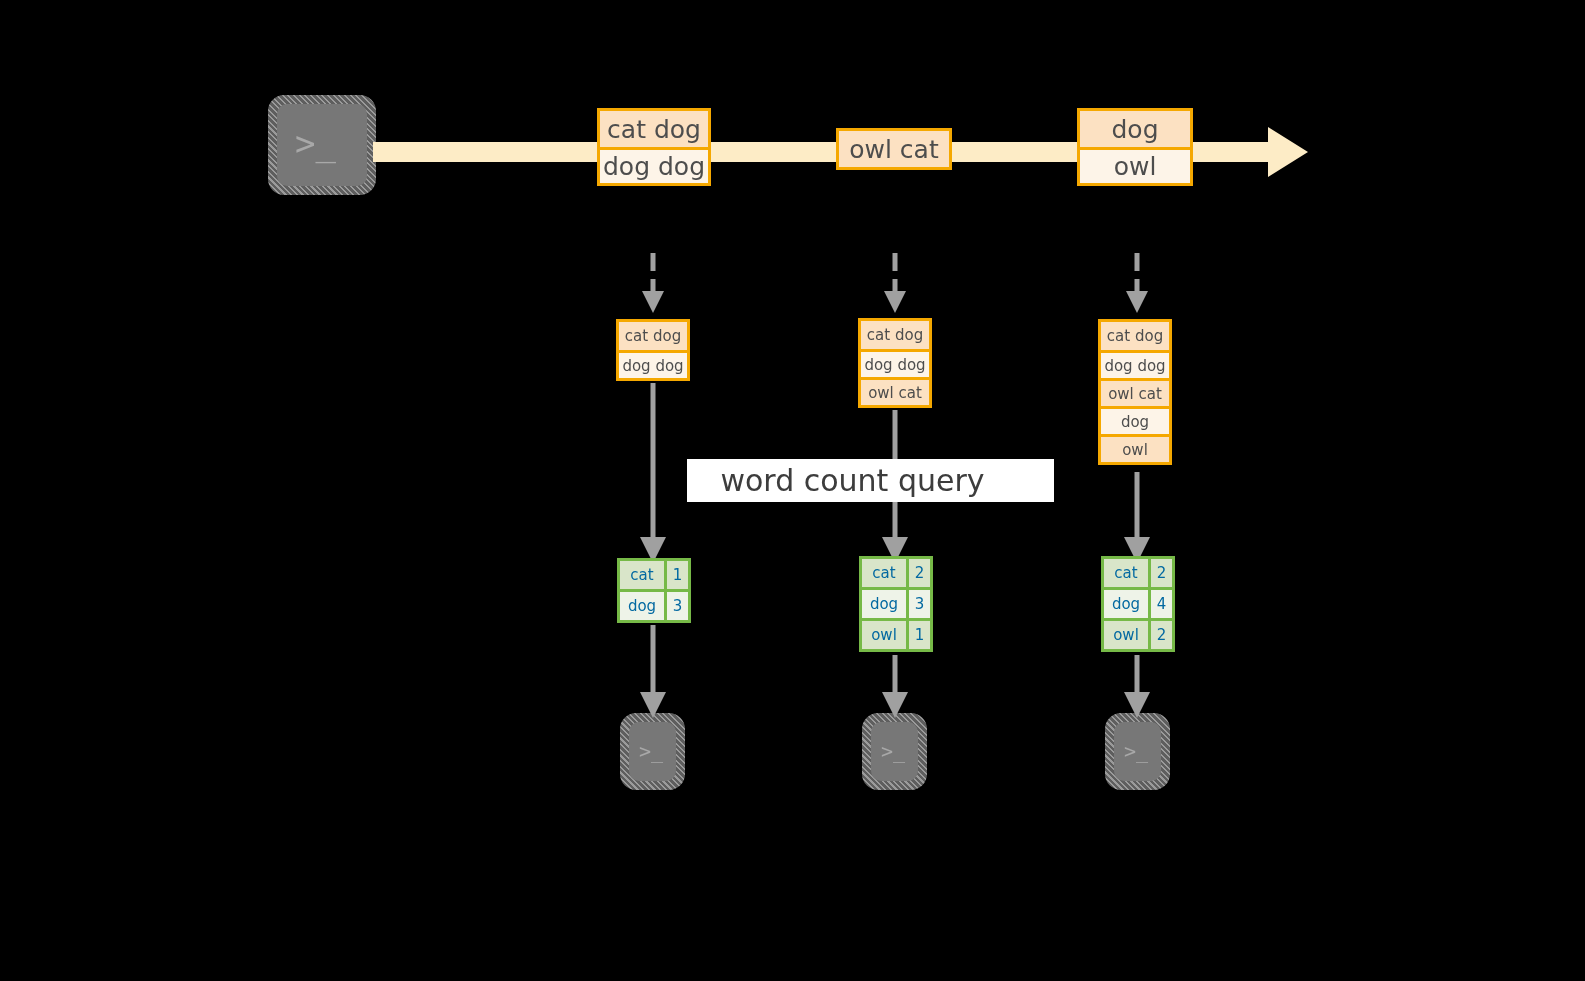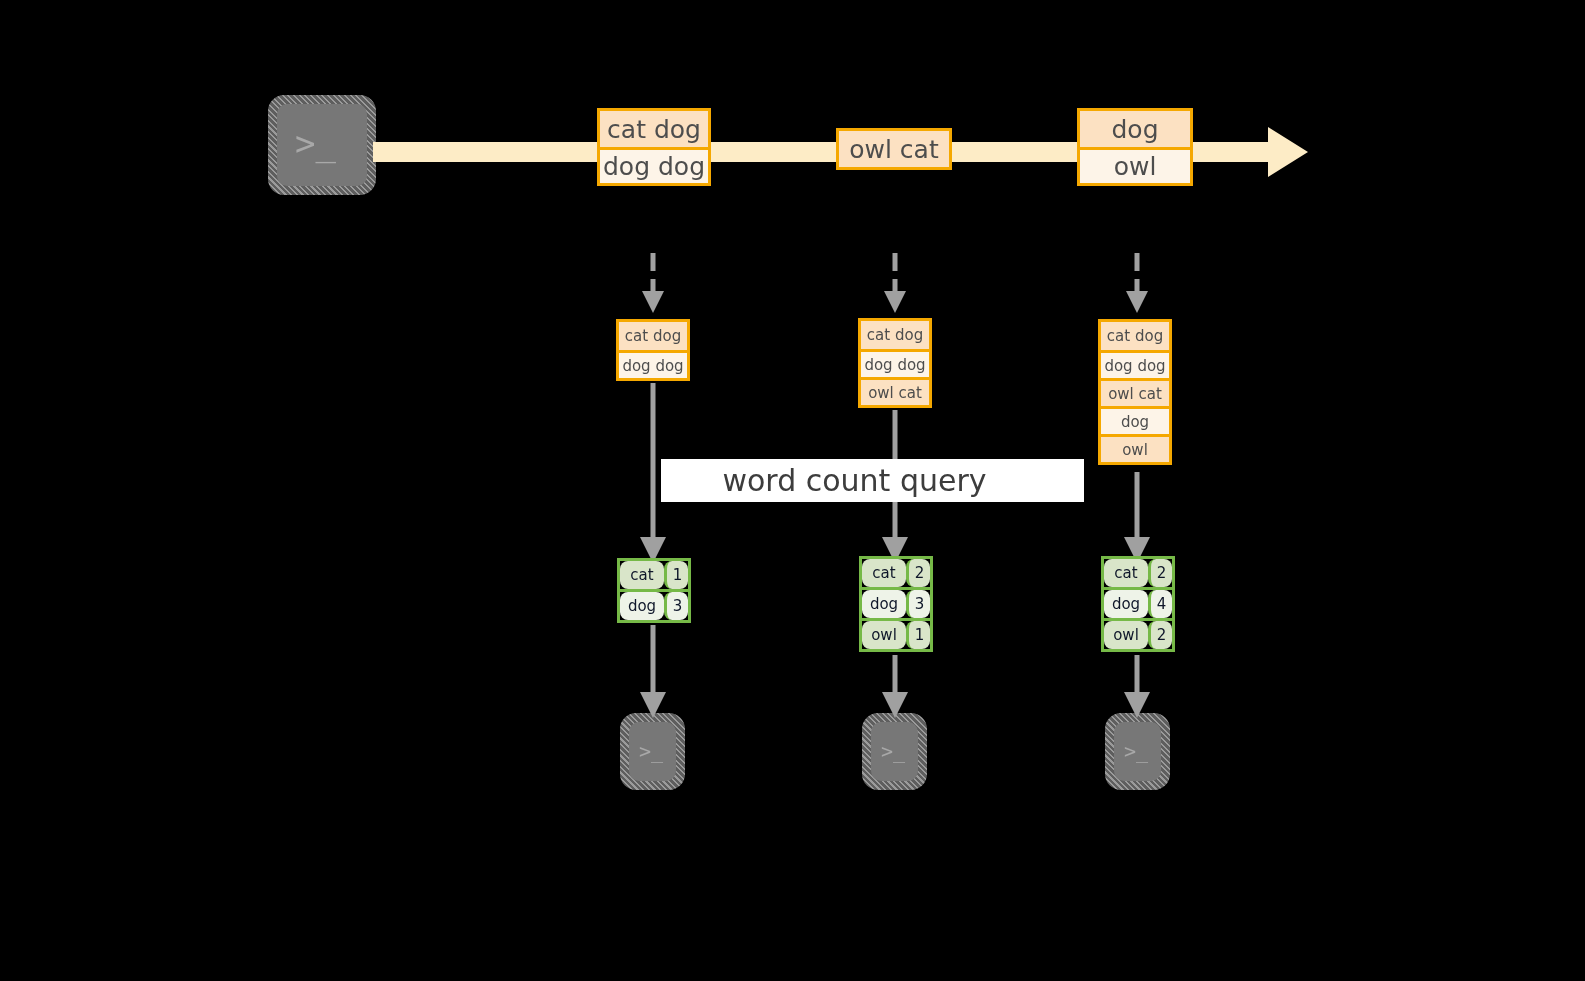--- a/index.html
+++ b/index.html
@@ -91,38 +91,37 @@
   }
   .gbox .row { display: flex; height: 28px; }
   .gbox .row + .row { border-top: 3px solid #76B947; }
   .gbox .row .k,
   .gbox .row .v {
     box-sizing: border-box;
     display: flex;
     align-items: center;
     justify-content: center;
     font-size: 15px;
-    color: #0f172a;
-    white-space: nowrap;
-    border-radius: 8px;
+    color: #0369a1;
+    white-space: nowrap;
   }
   .gbox .row .k { flex: 0 0 44px; }
   .gbox .row .v { flex: 0 0 24px; border-left: 3px solid #76B947; }
   .gbox .row.dark  .k, .gbox .row.dark  .v { background: #D9E5C9; }
   .gbox .row.light .k, .gbox .row.light .v { background: #EEF3E8; }
 
   
   .conn { position: absolute; z-index: 2; }
 
   
   .query-label {
     position: absolute;
-    left: 661px;
+    left: 687px;
     top: 459px;
-    width: 423px;
+    width: 367px;
     height: 43px;
     background: #FFFFFF;
     z-index: 5;
     display: flex;
     align-items: center;
     justify-content: center;
   }
   .query-label span {
     font-size: 30px;
     color: #3d3d3d;

